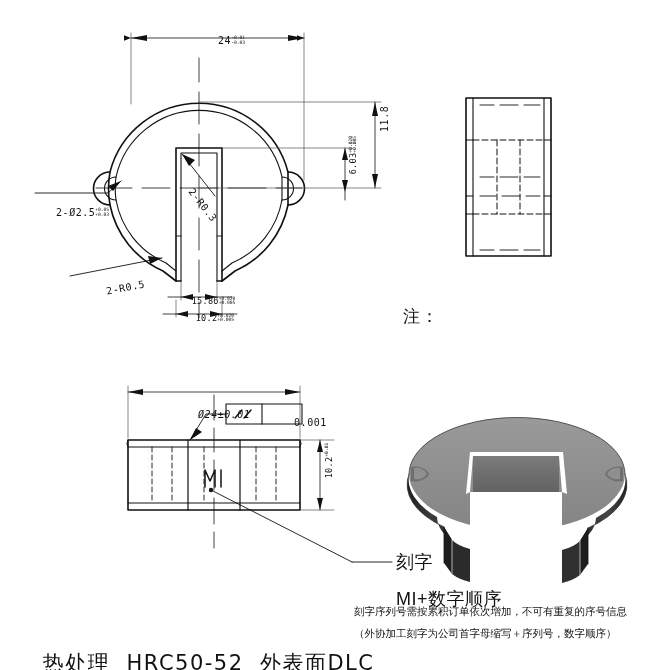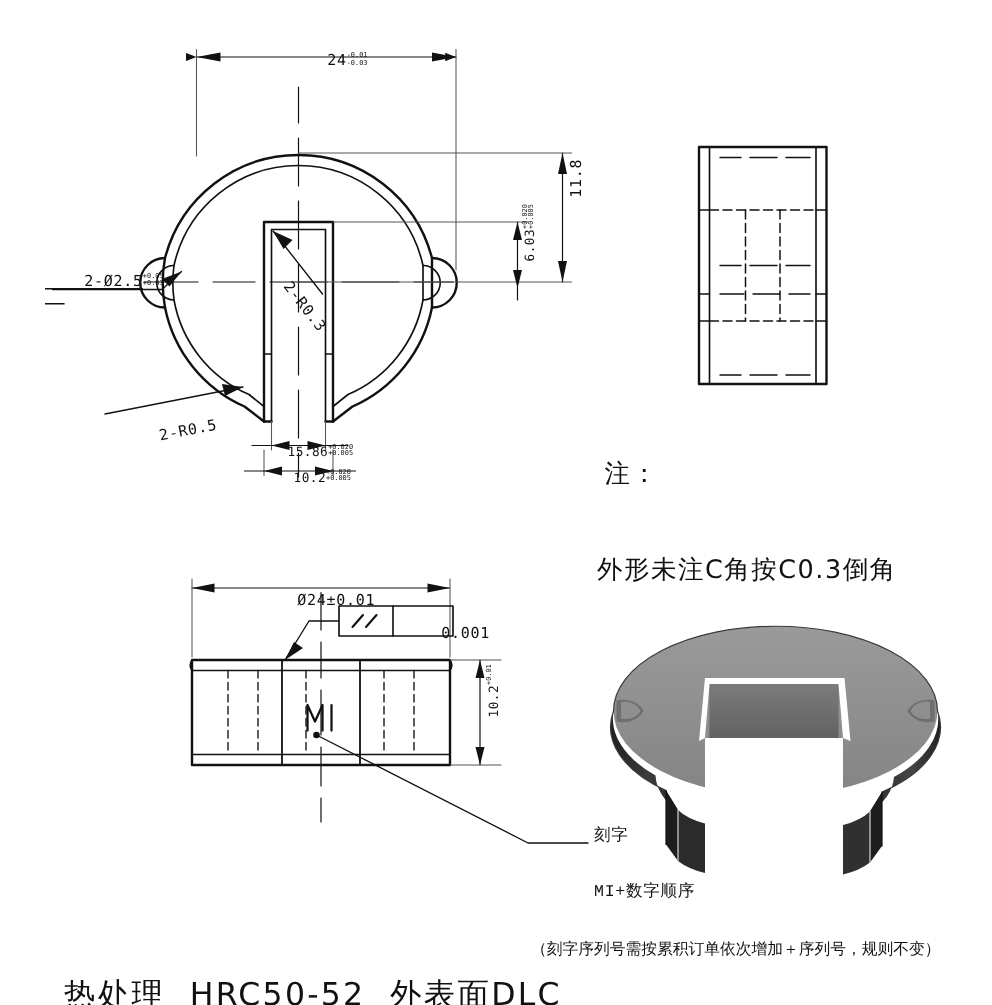--- a/index.html
+++ b/index.html
@@ -11,21 +11,21 @@
   .stage{position:absolute;left:0;top:0;width:587px;height:670px;}
   svg{position:absolute;left:0;top:0;}
   .txt{position:absolute;white-space:pre;line-height:1;color:#111;}
   .dimtxt{font-family:"DejaVu Sans Mono","Liberation Mono",monospace;font-size:10px;letter-spacing:0.5px;}
   .dimtxt-sm{font-family:"DejaVu Sans Mono","Liberation Mono",monospace;font-size:8.5px;letter-spacing:0.3px;}
   .tol{display:inline-block;vertical-align:middle;font-size:4.6px;line-height:1.05;
        font-family:"DejaVu Sans Mono","Liberation Mono",monospace;letter-spacing:0;}
   .tol b{display:block;font-weight:normal;}
   .cn{font-family:"DejaVu Sans","Liberation Sans",sans-serif;font-size:17px;letter-spacing:1px;}
   .cn-sm{font-family:"DejaVu Sans","Liberation Sans",sans-serif;font-size:10.5px;letter-spacing:0;}
-  .cn-md{font-family:Liberation Mono, monospace;font-size:11px;letter-spacing:0.5px;}
+  .cn-md{font-family:Liberation Sans, sans-serif;font-size:18px;letter-spacing:0.5px;}
   .big{font-family:"DejaVu Sans","Liberation Sans",sans-serif;font-size:21px;letter-spacing:1.5px;}
   .rot90{transform-origin:0 0;transform:rotate(-90deg);}
   .rot-lead{transform-origin:0 0;}
 </style>
 </head>
 <body>
 
 <div class="stage">
 
   <svg width="661" height="670">
@@ -243,56 +243,56 @@
   </div>
 
   <div class="txt dimtxt rot90" style="left:370px;top:158px;">
     <span>11.8</span>
   </div>
 
   <div class="txt dimtxt-sm rot90" style="left:340px;top:196px;">
     <span>6.03</span><span class="tol"><b>+0.020</b><b>+0.005</b></span>
   </div>
 
-  <div class="txt dimtxt" style="left:30px;top:173px;text-decoration:underline;">
+  <div class="txt dimtxt" style="left:30px;top:198px;">
     <span>2-Ø2.5</span><span class="tol"><b>+0.05</b><b>+0.03</b></span>
   </div>
 
   <div class="txt dimtxt rot-lead" style="left:78px;top:282px;transform:rotate(-11deg);">
     <span>2-R0.5</span>
   </div>
 
   <div class="txt dimtxt rot-lead" style="left:186px;top:160px;transform:rotate(52deg);">
     <span>2-R0.3</span>
   </div>
 
   <div class="txt dimtxt-sm" style="left:170px;top:288px;">
     <span>15.86</span><span class="tol"><b>+0.020</b><b>+0.005</b></span>
   </div>
 
   <div class="txt dimtxt-sm" style="left:174px;top:305px;">
     <span>10.2</span><span class="tol"><b>+0.020</b><b>+0.005</b></span>
   </div>
 
-  <div class="txt dimtxt" style="left:172px;top:386px;">
+  <div class="txt dimtxt" style="left:172px;top:400px;font-style:italic;">
     <span>Ø24±0.01</span>
   </div>
 
   <div class="txt dimtxt" style="left:268px;top:408px;text-align:right;">
     <span>0.001</span>
   </div>
 
   <div class="txt dimtxt-sm rot90" style="left:316px;top:500px;">
     <span>10.2</span><span class="tol"><b>+0.01</b><b>&nbsp;</b></span>
   </div>
 
   <div class="txt cn" style="left:403px;top:308px;">注：</div>
-  <div class="txt cn" style="left:398px;top:372px;">外形未注C角按C0.3倒角</div>
 
   <div class="txt cn-md" style="left:396px;top:553px;">刻字</div>
   <div class="txt cn-md" style="left:396px;top:578px;margin-top:12px;">MI+数字顺序</div>
-  <div class="txt cn-sm" style="left:354px;top:628px;">（刻字序列号需按累积订单依次增加＋序列号，规则不变）</div>
+  <div class="txt cn-sm" style="left:354px;top:606px;">刻字序列号需按累积订单依次增加，不可有重复的序号信息</div>
+  <div class="txt cn-sm" style="left:354px;top:628px;">（外协加工刻字为公司首字母缩写＋序列号，数字顺序）</div>
 
   <div class="txt big" style="left:10px;top:632px;">
     <span>热处理</span><span>&nbsp;&nbsp;</span><span>HRC50-52</span><span>&nbsp;&nbsp;</span><span>外表面DLC</span>
   </div>
 
 </div>
 
 </body></html>

